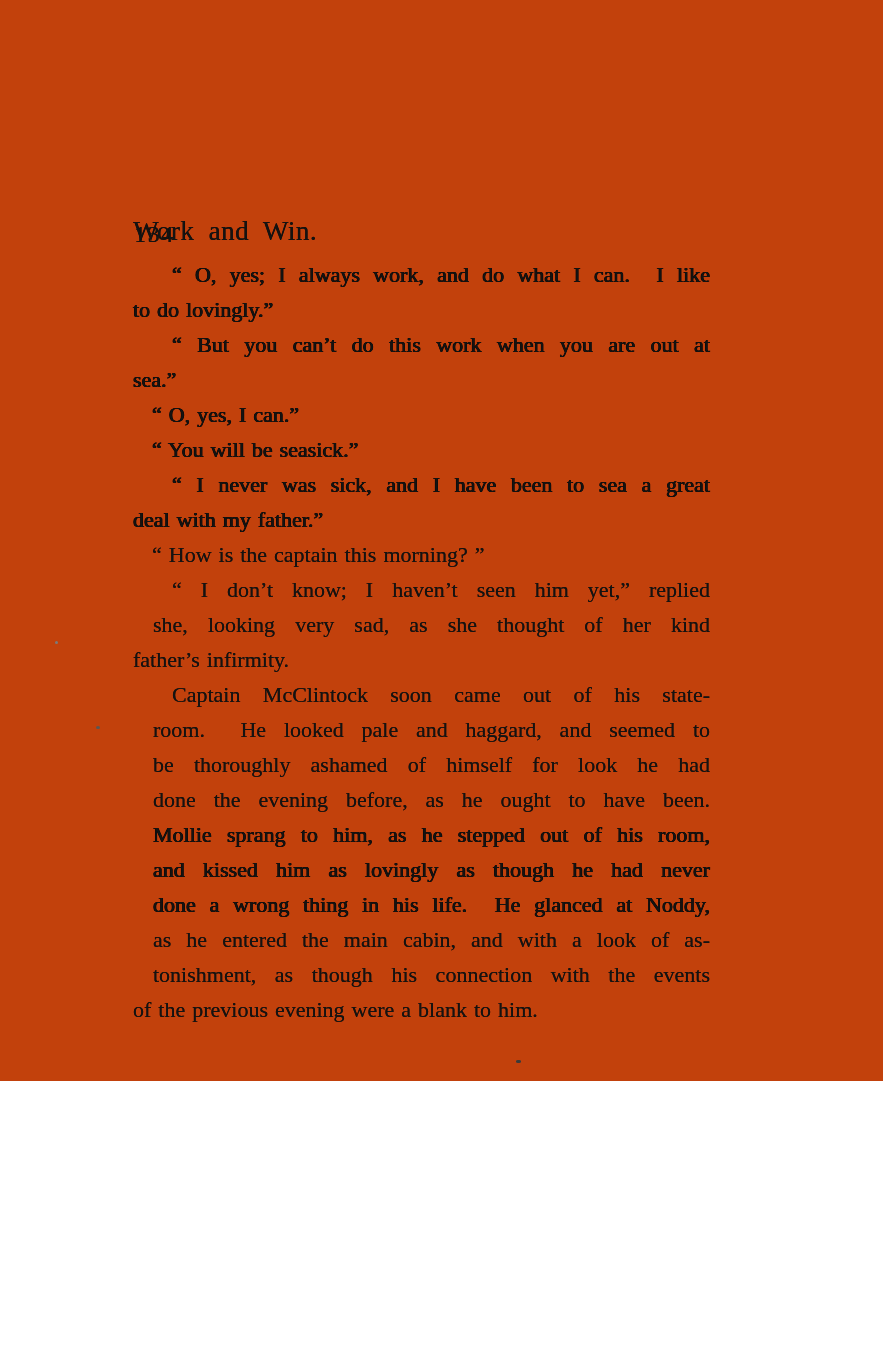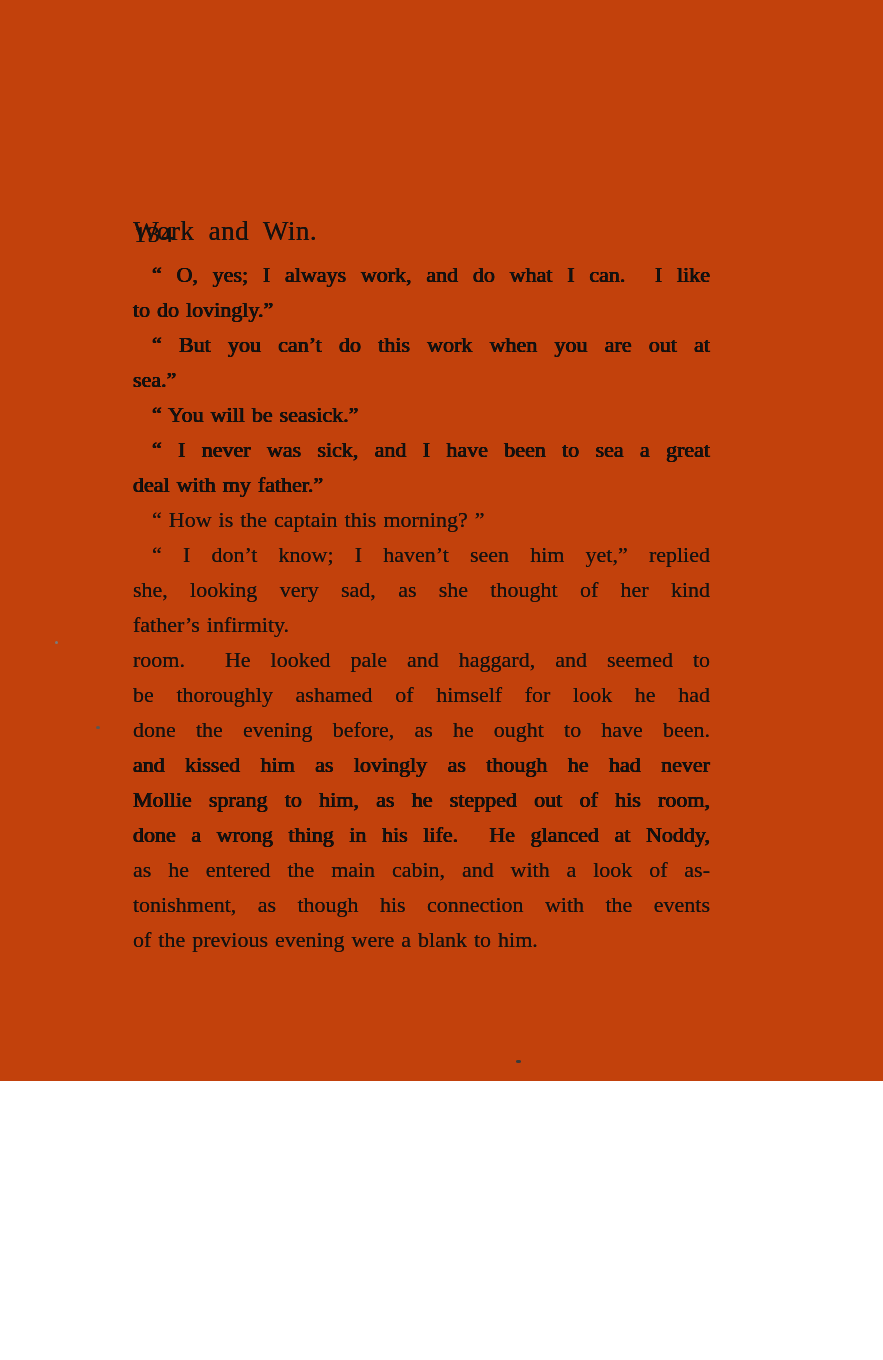--- a/index.html
+++ b/index.html
@@ -26,53 +26,55 @@
   .bodytext{
     position:absolute;left:133px;top:257px;width:577px;
     font-size:22px;line-height:35px;
   }
   .line{
     height:35px;
     word-spacing:1.5px;
     text-shadow:0 0 0.5px rgba(12,12,12,0.85);
   }
   .line.indent{padding-left:19px;}
-  .line.just{text-align:justify;text-align-last:justify;}
+  .line.just{text-align:justify;text-align-last:justify;margin-left:20px;}
   .line.heavy{
     text-shadow:0.4px 0 0 #0a0a0a,-0.4px 0 0 #0a0a0a,0 0.3px 0 #0a0a0a;
   }
   .speck{position:absolute;background:#7a7a7a;border-radius:50%;}
   .speck.s1{left:55px;top:641px;width:3px;height:3px;}
   .speck.s2{left:96px;top:726px;width:4px;height:3px;background:#575757;}
   .speck.s3{left:516px;top:1060px;width:5px;height:3px;background:#3a3a3a;border-radius:40%;}
 </style>
 </head>
 <body>
 
 <div class="page">
   <span class="header-num">134</span>
   <div class="header-title">Work and Win.</div>
 
   <div class="bodytext" id="body-lines">
       <div class="line indent just heavy">“ O, yes; I always work, and do what I can.&nbsp; I like</div>
       <div class="line heavy">to do lovingly.”</div>
       <div class="line indent just heavy">“ But you can’t do this work when you are out at</div>
       <div class="line heavy">sea.”</div>
+      <div class="line indent heavy">“ O, yes, I can.”</div>
       <div class="line indent heavy">“ You will be seasick.”</div>
       <div class="line indent just heavy">“ I never was sick, and I have been to sea a great</div>
       <div class="line heavy">deal with my father.”</div>
       <div class="line indent">“ How is the captain this morning? ”</div>
       <div class="line indent just">“ I don’t know; I haven’t seen him yet,” replied</div>
       <div class="line just">she, looking very sad, as she thought of her kind</div>
       <div class="line">father’s infirmity.</div>
+      <div class="line indent just">Captain McClintock soon came out of his state-</div>
       <div class="line just">room.&nbsp; He looked pale and haggard, and seemed to</div>
       <div class="line just">be thoroughly ashamed of himself for look he had</div>
       <div class="line just">done the evening before, as he ought to have been.</div>
+      <div class="line just heavy">Mollie sprang to him, as he stepped out of his room,</div>
       <div class="line just heavy">and kissed him as lovingly as though he had never</div>
-      <div class="line just heavy">Mollie sprang to him, as he stepped out of his room,</div>
       <div class="line just heavy">done a wrong thing in his life.&nbsp; He glanced at Noddy,</div>
       <div class="line just">as he entered the main cabin, and with a look of as-</div>
       <div class="line just">tonishment, as though his connection with the events</div>
       <div class="line">of the previous evening were a blank to him.</div>
     </div>
 
   <div class="speck s1"></div>
   <div class="speck s2"></div>
   <div class="speck s3"></div>
 </div>

